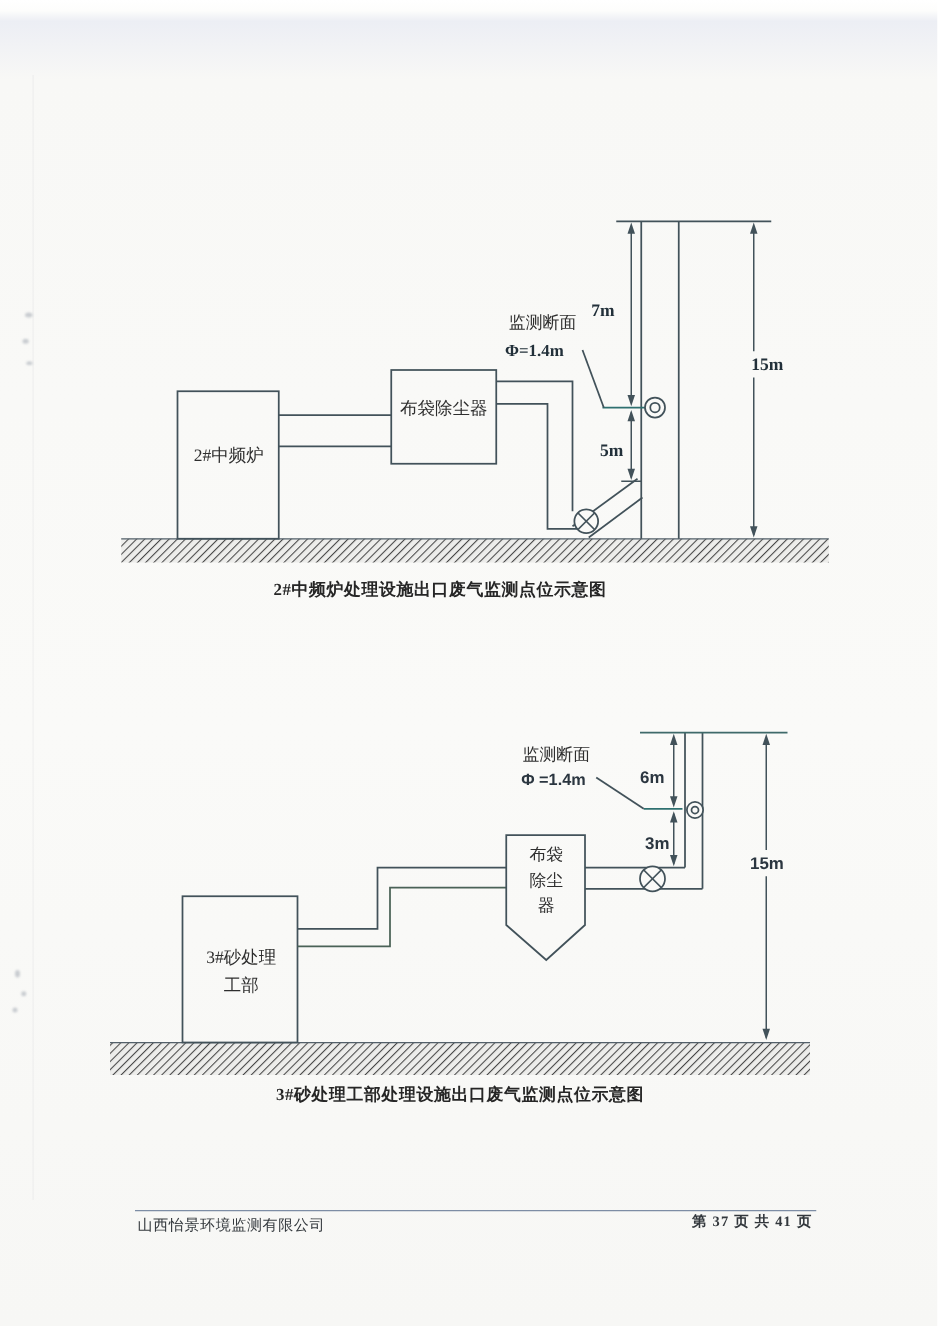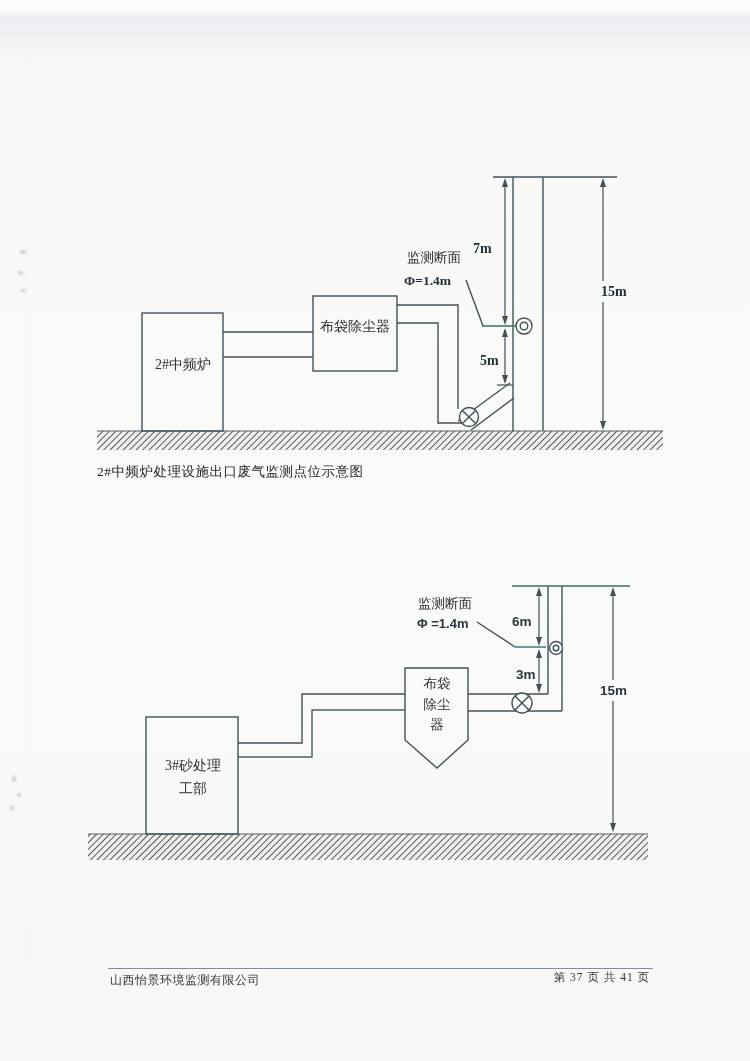--- a/index.html
+++ b/index.html
@@ -18,36 +18,36 @@
   }
   .artifact{
     position:absolute;background:#8f97a3;border-radius:50%;
     filter:blur(1px);opacity:0.45;
   }
   svg{position:absolute;left:0;top:0;}
   .cjk{font-family:"Liberation Serif","DejaVu Serif",serif;fill:#2e2e2e;}
   .dimser{font-family:"Liberation Serif","DejaVu Serif",serif;fill:#22303a;font-weight:bold;}
   .dimsans{font-family:"Liberation Sans","DejaVu Sans",sans-serif;fill:#2b3640;font-weight:600;}
   .caption{
-    position:absolute;font-weight:normal;font-size:13.5px;
+    position:absolute;text-align:center;font-weight:bold;font-size:13.5px;
     color:#262626;letter-spacing:0.5px;
     font-family:"Liberation Serif","DejaVu Serif",serif;
   }
   .footer-line{
     position:absolute;left:108px;top:968px;width:545px;height:1px;
     background:#7d8da5;
   }
   .footer-company{
     position:absolute;left:110px;top:972px;font-size:12px;color:#33383d;
     letter-spacing:0.5px;
     font-family:"Liberation Serif","DejaVu Serif",serif;
   }
   .footer-page{
     position:absolute;right:100px;top:970px;font-size:11.5px;color:#33383d;
-    letter-spacing:1px;font-weight:normal;
+    letter-spacing:1px;font-weight:bold;
     font-family:"Liberation Serif","DejaVu Serif",serif;
   }
 </style>
 </head>
 <body>
 
 <div class="page">
 
   <div class="crease"></div>
 
@@ -190,18 +190,19 @@
       <text x="437" y="729" text-anchor="middle" font-size="13.5" class="cjk" stroke="none">器</text>
       <text x="418" y="608" font-size="13.5" class="cjk" stroke="none">监测断面</text>
       <text x="417" y="628" font-size="13" class="dimsans" stroke="none">Φ =1.4m</text>
       <text x="512" y="626" font-size="13.5" class="dimsans" stroke="none">6m</text>
       <text x="516" y="679" font-size="13.5" class="dimsans" stroke="none">3m</text>
       <text x="600" y="695" font-size="13.5" class="dimsans" stroke="none">15m</text>
     </g>
   </svg>
 
   <div class="caption" style="left:97px;top:463px;width:510px;">2#中频炉处理设施出口废气监测点位示意图</div>
+  <div class="caption" style="left:88px;top:867px;width:560px;">3#砂处理工部处理设施出口废气监测点位示意图</div>
 
   <div class="footer-line"></div>
   <div class="footer-company">山西怡景环境监测有限公司</div>
   <div class="footer-page">第 37 页 共 41 页</div>
 
 </div>
 
 </body></html>

